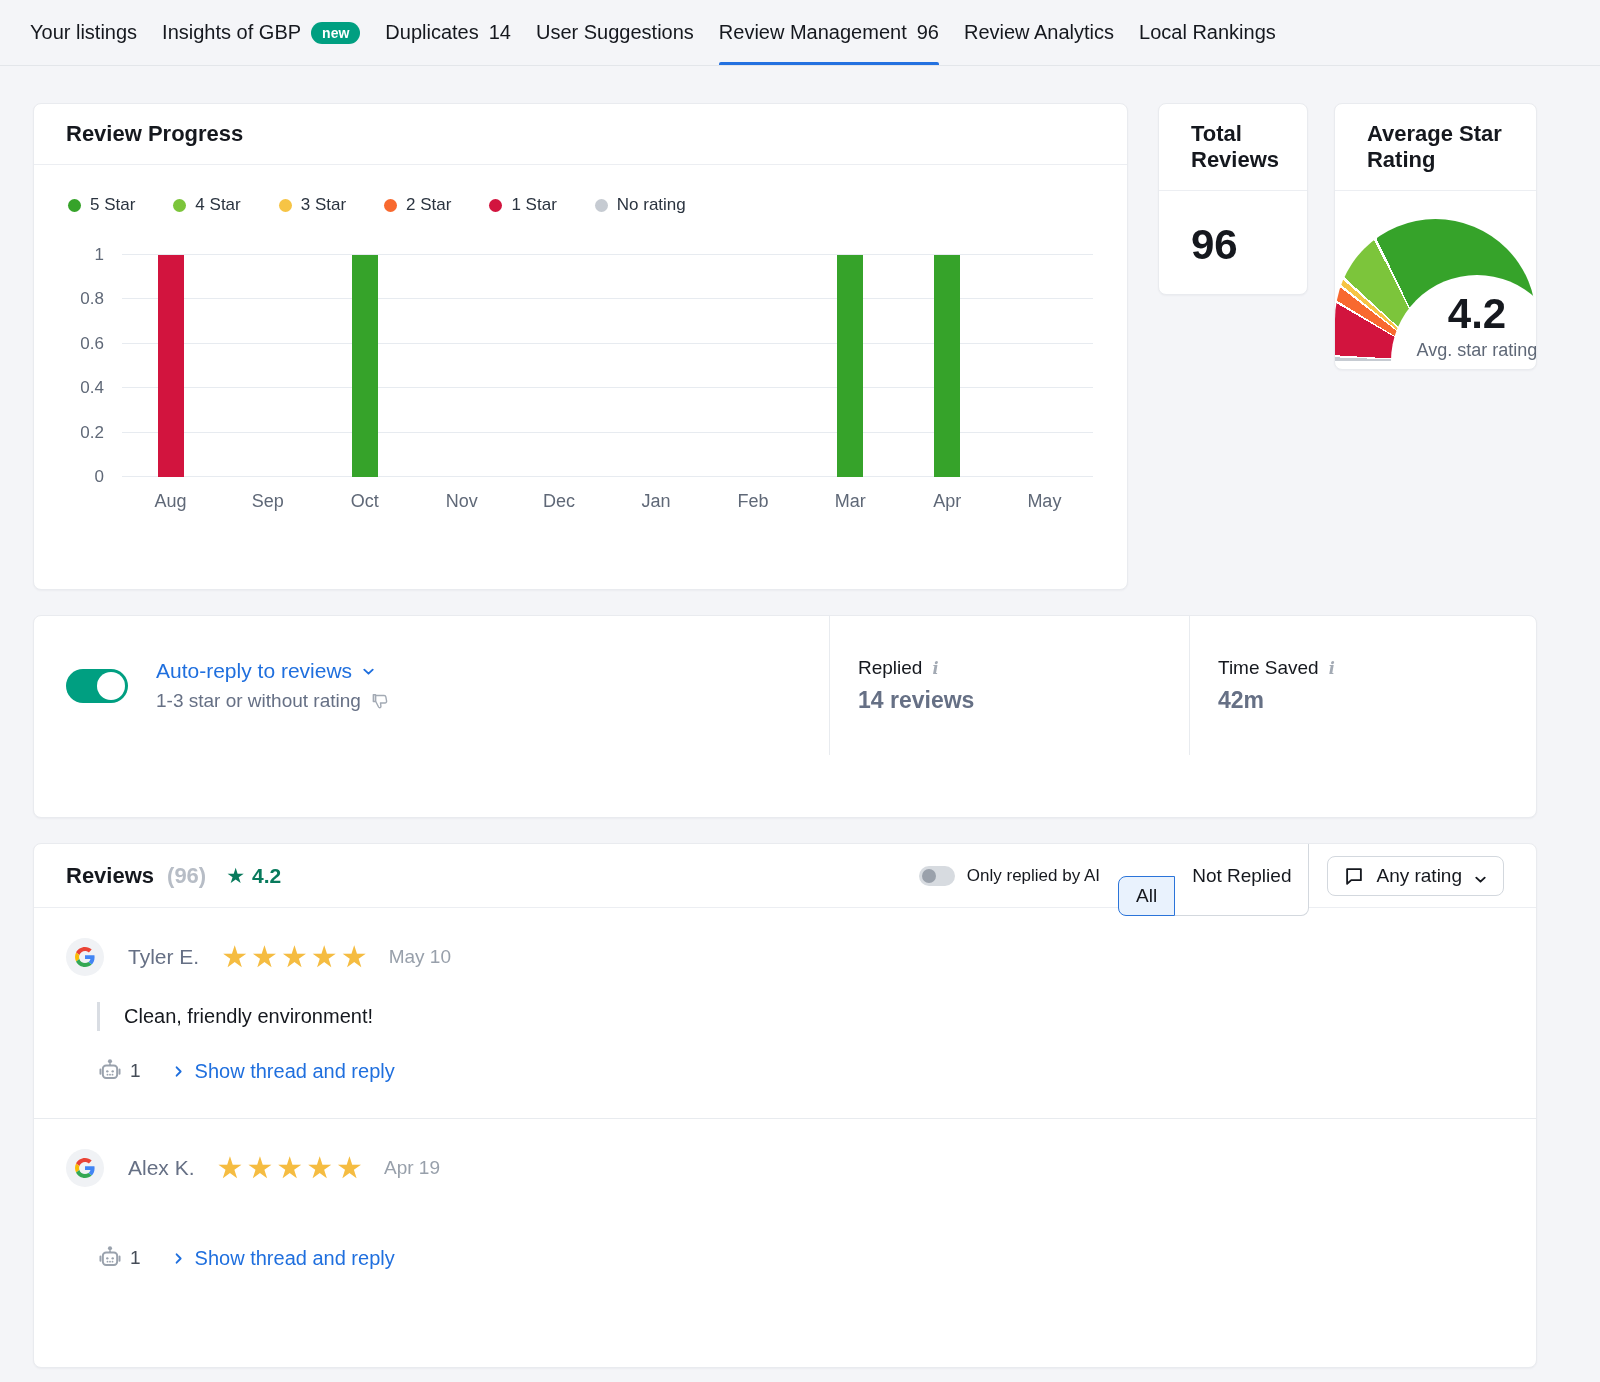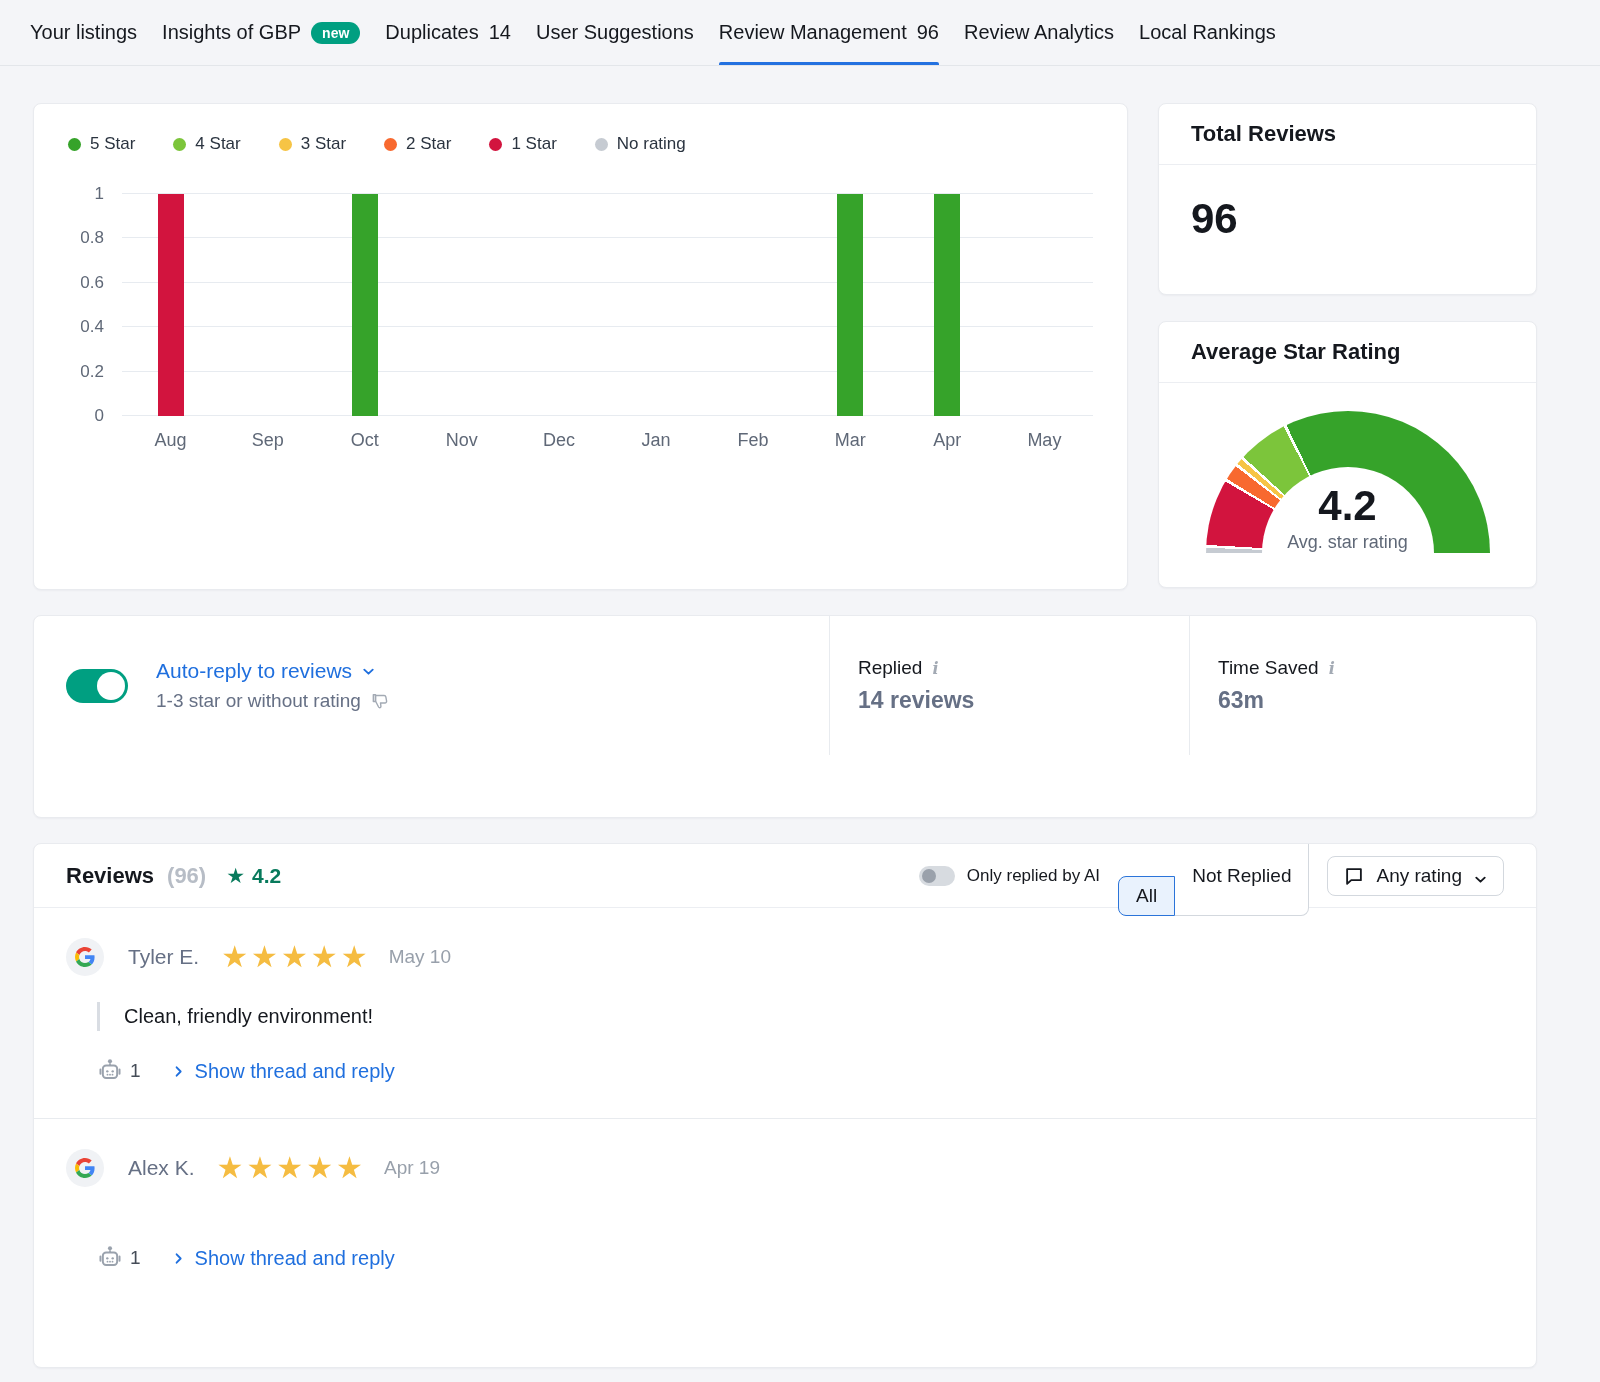--- a/index.html
+++ b/index.html
@@ -50,21 +50,21 @@
   }
   .plot{ flex:1; position:relative; height:222px; }
   .gridline{ position:absolute; left:0; right:0; height:1px; background:#e7ebf0; }
   .cols{ position:absolute; inset:0; display:flex; }
   .col{ flex:1; position:relative; }
   .bar{ position:absolute; bottom:0; left:50%; margin-left:-13px; width:26px; }
   .xlabels{ display:flex; margin-top:14px; }
   .xspacer{ width:56px; }
   .xlabel{ flex:1; text-align:center; font-size:18px; color:#5f6877; }
   
-  .col-right{ width:379px; display:flex; flex-direction:column; gap:26px; }
+  .col-right{ width:379px; display:flex; flex-direction:row; gap:26px; }
   .big-number{ font-size:42px; font-weight:700; padding:30px 32px 40px; color:#15181e; }
   .gauge-wrap{ display:flex; justify-content:center; padding:28px 0 36px; }
   .gauge{ width:284px; height:142px; border-radius:284px 284px 0 0; position:relative; }
   .gauge-hole{
     position:absolute; left:56px; bottom:0; width:172px; height:86px;
     background:#fff; border-radius:172px 172px 0 0;
     display:flex; flex-direction:column; align-items:center; justify-content:flex-end;
   }
   .gauge-value{ font-size:42px; font-weight:700; color:#15181e; line-height:1; }
   .gauge-caption{ font-size:18px; color:#5f6877; margin-top:5px; }
@@ -160,20 +160,23 @@
       <div class="nav-item">
         <span>Local Rankings</span>
       </div>
     </nav>
 
   <main class="main">
 
     <div class="row1">
 
       <section class="card chart-card">
+        <div class="card-header">
+          <h2>Review Progress</h2>
+        </div>
         <div class="chart-body">
           <div class="legend" id="legend">
               <div class="legend-item">
                 <span class="legend-dot" style="background: rgb(54, 163, 42);"></span>
                 <span>5 Star</span>
               </div>
               <div class="legend-item">
                 <span class="legend-dot" style="background: rgb(124, 197, 59);"></span>
                 <span>4 Star</span>
               </div>
@@ -304,21 +307,21 @@
             <span>Replied</span>
             <span class="info-i">i</span>
           </div>
           <div class="stat-value">14 reviews</div>
         </div>
         <div class="ai-stat timesaved">
           <div class="stat-label">
             <span>Time Saved</span>
             <span class="info-i">i</span>
           </div>
-          <div class="stat-value">63m</div>
+          <div class="stat-value">42m</div>
         </div>
       </div>
     </section>
 
     <section class="card reviews-card">
       <div class="reviews-header">
         <span class="rv-title">Reviews</span>
         <span class="rv-count">(96)</span>
         <span class="rv-star">★</span>
         <span class="rv-avg">4.2</span>

